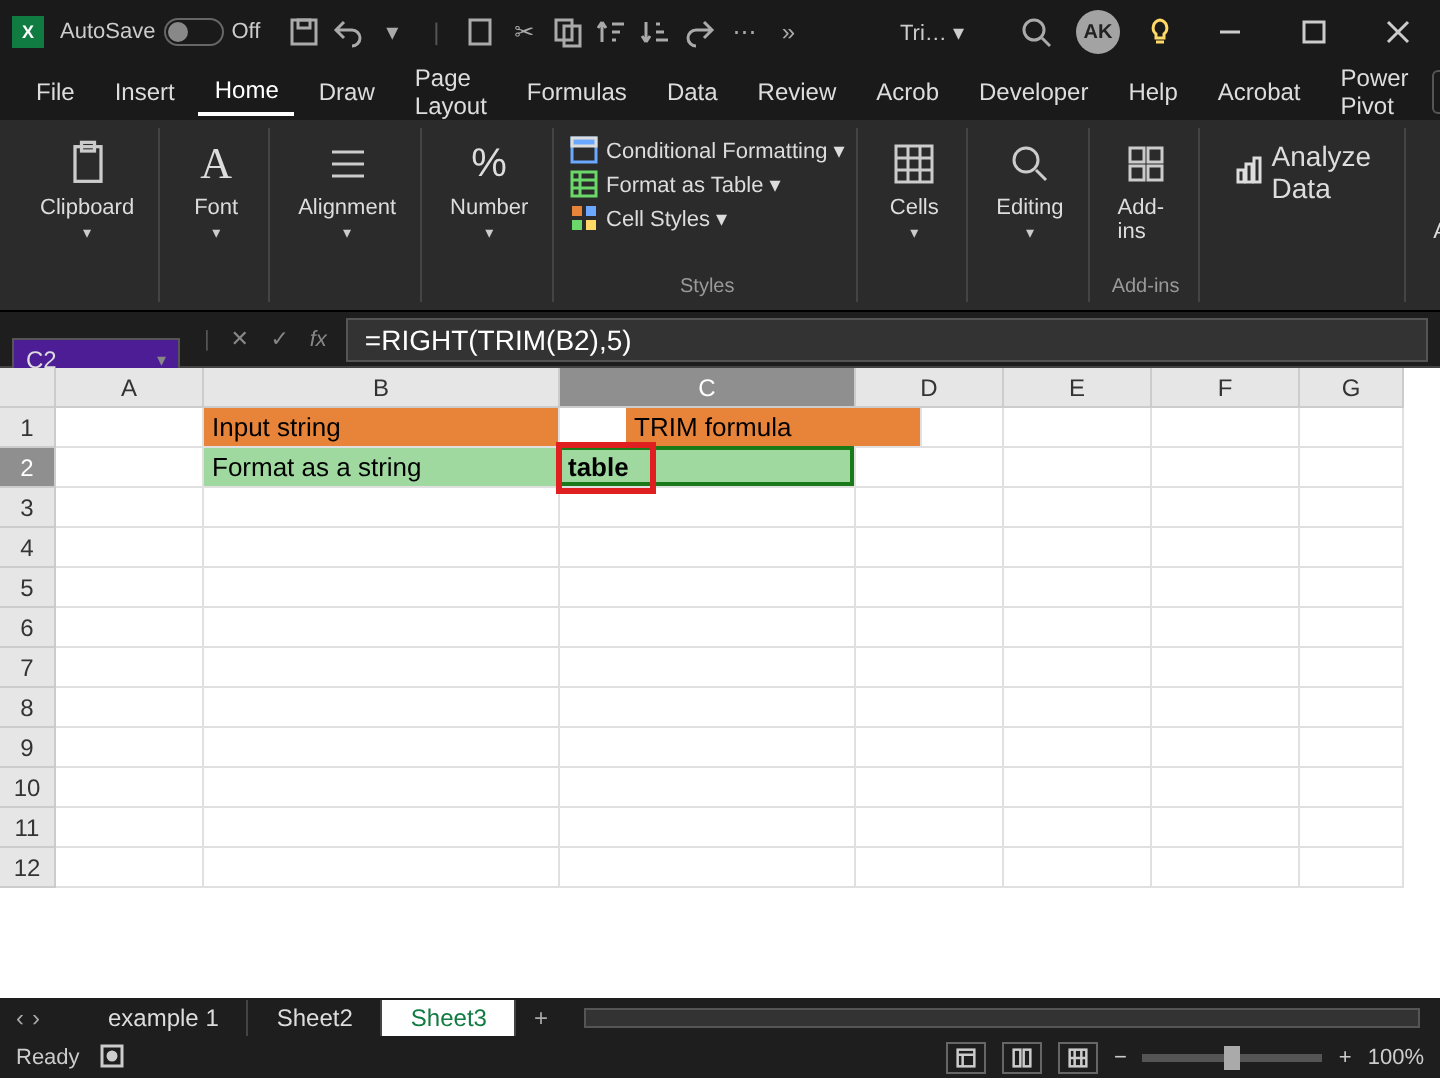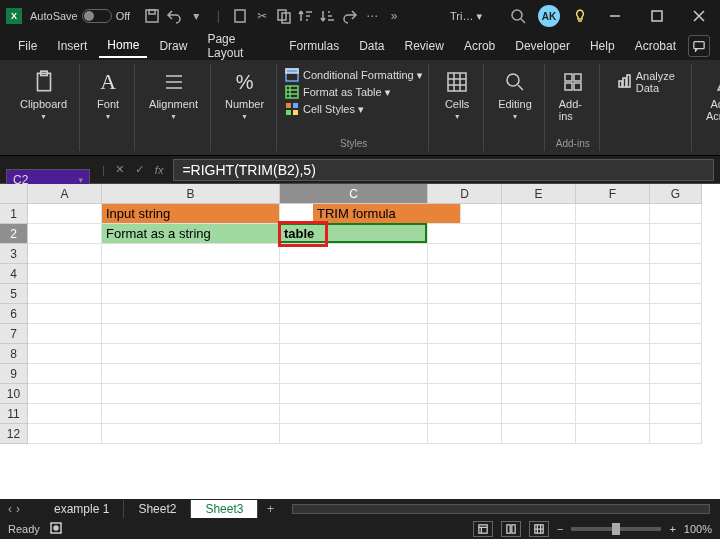--- a/index.html
+++ b/index.html
@@ -8,21 +8,21 @@
 
 .titlebar { height: 32px; background: #1a1a1a; display: flex; align-items: center; padding: 0 6px; gap: 8px; }
 .app-icon { width: 16px; height: 16px; background: #107c41; display: flex; align-items: center; justify-content: center; color: white; font-size: 9px; font-weight: bold; }
 .autosave { display: flex; align-items: center; gap: 4px; font-size: 11px; }
 .toggle { width: 30px; height: 14px; border: 1px solid #666; border-radius: 7px; position: relative; }
 .toggle::after { content:""; width: 10px; height: 10px; background:#888; border-radius:50%; position:absolute; left:1px; top:1px;}
 .qat { display: flex; gap: 6px; align-items: center; margin-left: 6px; }
 .qat-icon { width: 16px; height: 16px; display:flex;align-items:center;justify-content:center; color:#aaa; font-size:12px;}
 .titlebar-doc { flex: 0 0 auto; margin-left: auto; font-size: 11px; }
 .titlebar-right { display: flex; align-items: center; gap: 12px; margin-left: 20px; }
-.avatar { width: 22px; height: 22px; border-radius: 50%; background: #7dd3fc; color:#222; font-size:10px; font-weight:bold; display:flex;align-items:center;justify-content:center;}
+.avatar { width: 22px; height: 22px; border-radius: 50%; background: #a3a3a3; color:#222; font-size:10px; font-weight:bold; display:flex;align-items:center;justify-content:center;}
 .win-btn { width: 30px; height: 28px; display:flex;align-items:center;justify-content:center; color:#ccc;}
 .win-btn svg { width:12px;height:12px;}
 
 
 .tabs { height: 28px; background: #1a1a1a; display: flex; align-items: center; gap: 4px; padding: 0 10px; font-size: 12px; border-bottom: none;}
 .tab { padding: 4px 8px; color: #ddd; cursor:pointer;}
 .tab.active { border-bottom: 2px solid #fff; color:#fff;}
 .tabs-right { margin-left:auto; display:flex; gap:6px; align-items:center;}
 .comment-btn{width:22px;height:22px;border:1px solid #555;border-radius:3px;display:flex;align-items:center;justify-content:center;}
 
@@ -30,21 +30,21 @@
 .ribbon { height: 96px; background: #2b2b2b; display: flex; align-items: stretch; padding: 4px 8px; gap: 2px; border-bottom:1px solid #000;}
 .group { display: flex; flex-direction: column; align-items: center; justify-content: space-between; padding: 2px 8px; border-right: 1px solid #444; }
 .group:last-child { border-right: none;}
 .big-btn { display:flex; flex-direction:column; align-items:center; gap:2px; padding:2px 4px; cursor:pointer;}
 .big-btn .icn { width:28px; height:28px; display:flex;align-items:center;justify-content:center;}
 .big-btn .lbl { font-size:11px; color:#ddd;}
 .group-label { font-size:10px; color:#999; padding-top:2px;}
 .styles-col { display:flex; flex-direction:column; gap:3px; flex:1; padding:2px;}
 .style-row { display:flex; align-items:center; gap:4px; font-size:11px; color:#ddd; cursor:pointer; white-space:nowrap;}
 .style-row .si { width:14px;height:14px;display:flex;align-items:center;justify-content:center;}
-.analyze-btn { padding:4px 8px; font-size:11px; color:#ddd; display:flex; align-items:center; gap:4px; cursor:pointer;}
+.analyze-btn { padding:4px 8px; font-size:14px; color:#ddd; display:flex; align-items:center; gap:4px; cursor:pointer;}
 
 
 .namerow { height: 28px; background: #1e1e1e; display:flex; align-items:center; border-bottom:1px solid #444;}
 .namebox { width: 84px; height: 22px; background:#4c1d95; border:1px solid #555; margin-left:6px; display:flex; align-items:center; padding:0 6px; font-size:12px; color:#ddd; justify-content:space-between;margin-top:20px;}
 .fx-btns { display:flex; gap:2px; margin-left:8px; color:#888; font-size:11px; align-items:center;}
 .fx-btn { width:18px; text-align:center;}
 .fx-label { font-style:italic; margin:0 4px;}
 .formula-bar { flex:1; height:22px; background:#333; border:1px solid #555; margin:0 6px; display:flex; align-items:center; padding:0 8px; color:#fff; font-size:14px;}
 
 
@@ -173,20 +173,21 @@
   <span class="tab active">Home</span>
   <span class="tab">Draw</span>
   <span class="tab">Page Layout</span>
   <span class="tab">Formulas</span>
   <span class="tab">Data</span>
   <span class="tab">Review</span>
   <span class="tab">Acrob</span>
   <span class="tab">Developer</span>
   <span class="tab">Help</span>
   <span class="tab">Acrobat</span>
+  <span class="tab">Power Pivot</span>
   <div class="tabs-right">
     <span class="comment-btn">
         <svg viewBox="0 0 14 14" width="12" height="12">
           <rect x="1" y="2" width="12" height="8" rx="1"></rect>
           <path d="M5 10l-2 3v-3"></path>
         </svg>
       </span>
 
   </div>
 </div>

